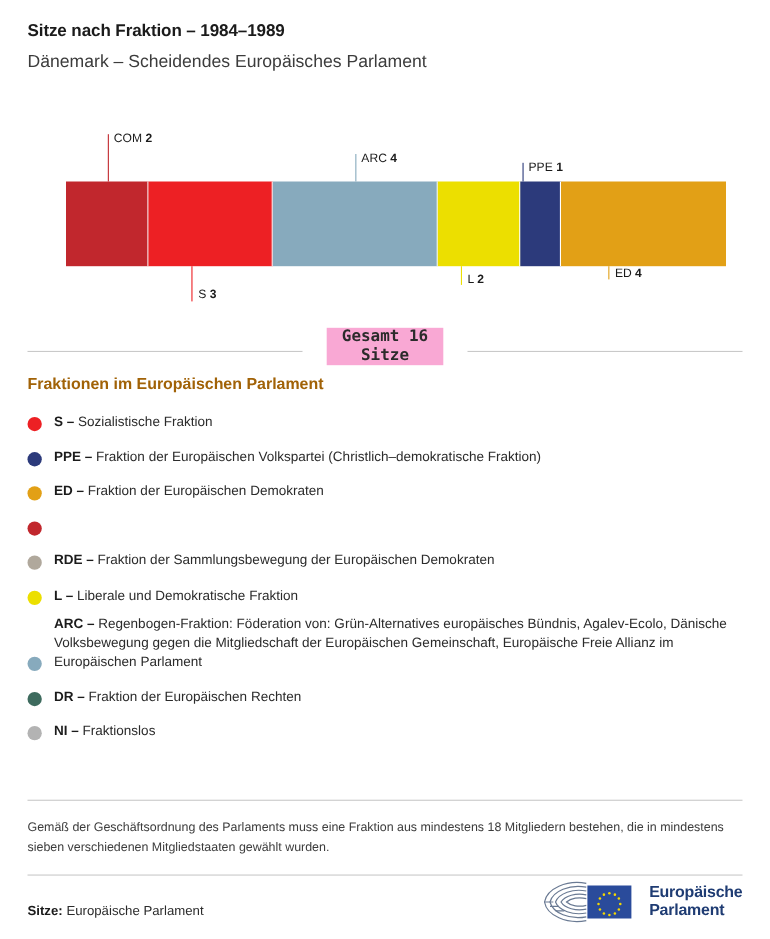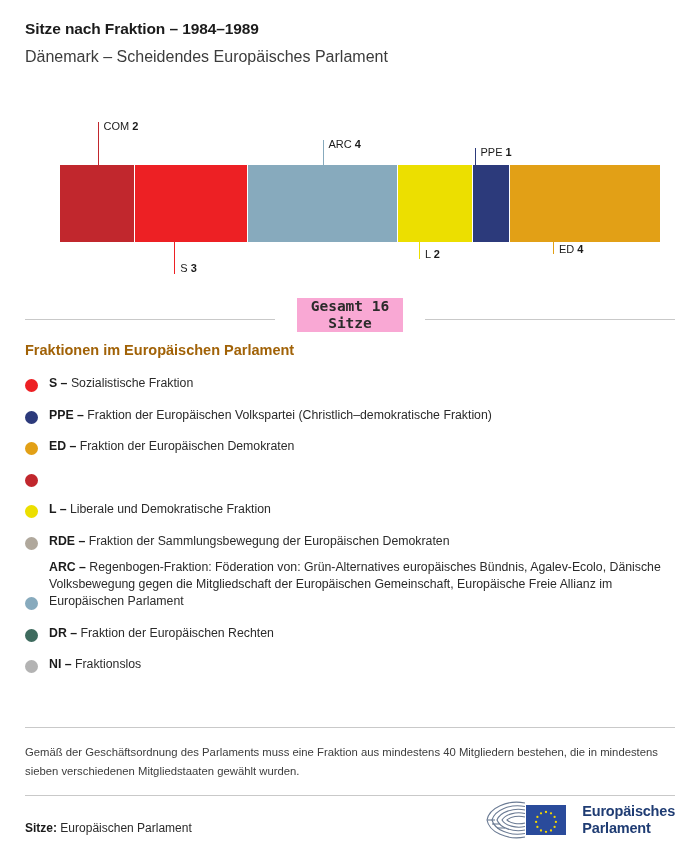--- a/index.html
+++ b/index.html
@@ -263,48 +263,48 @@
         <span class="legend-text"><span class="abbr">PPE –</span><span> Fraktion der Europäischen Volkspartei (Christlich–demokratische Fraktion)</span></span>
       </div>
       <div class="legend-item">
         <span class="legend-dot" style="background: rgb(226, 160, 22);"></span>
         <span class="legend-text"><span class="abbr">ED –</span><span> Fraktion der Europäischen Demokraten</span></span>
       </div>
       <div class="legend-item">
         <span class="legend-dot" style="background: rgb(193, 39, 45);"></span>
       </div>
       <div class="legend-item">
+        <span class="legend-dot" style="background: rgb(176, 168, 156);"></span>
+        <span class="legend-text"><span class="abbr">RDE –</span><span> Fraktion der Sammlungsbewegung der Europäischen Demokraten</span></span>
+      </div>
+      <div class="legend-item">
         <span class="legend-dot" style="background: rgb(236, 223, 0);"></span>
         <span class="legend-text"><span class="abbr">L –</span><span> Liberale und Demokratische Fraktion</span></span>
       </div>
       <div class="legend-item">
-        <span class="legend-dot" style="background: rgb(176, 168, 156);"></span>
-        <span class="legend-text"><span class="abbr">RDE –</span><span> Fraktion der Sammlungsbewegung der Europäischen Demokraten</span></span>
-      </div>
-      <div class="legend-item">
         <span class="legend-dot" style="background: rgb(135, 170, 189);"></span>
         <span class="legend-text"><span class="abbr">ARC –</span><span> Regenbogen-Fraktion: Föderation von: Grün-Alternatives europäisches Bündnis, Agalev-Ecolo, Dänische Volksbewegung gegen die Mitgliedschaft der Europäischen Gemeinschaft, Europäische Freie Allianz im Europäischen Parlament</span></span>
       </div>
       <div class="legend-item">
         <span class="legend-dot" style="background: rgb(62, 107, 94);"></span>
         <span class="legend-text"><span class="abbr">DR –</span><span> Fraktion der Europäischen Rechten</span></span>
       </div>
       <div class="legend-item">
         <span class="legend-dot" style="background: rgb(179, 179, 179);"></span>
         <span class="legend-text"><span class="abbr">NI –</span><span> Fraktionslos</span></span>
       </div>
     </div>
 
   <div class="rule" style="top:727px;"></div>
-  <div class="footnote">Gemäß der Geschäftsordnung des Parlaments muss eine Fraktion aus mindestens 40 Mitgliedern bestehen, die in mindestens sieben verschiedenen Mitgliedstaaten gewählt wurden.</div>
+  <div class="footnote">Gemäß der Geschäftsordnung des Parlaments muss eine Fraktion aus mindestens 18 Mitgliedern bestehen, die in mindestens sieben verschiedenen Mitgliedstaaten gewählt wurden.</div>
   <div class="rule" style="top:795px;"></div>
 
   <div class="source">
     <span class="src-label">Sitze:</span>
-    <span>Europäischen Parlament</span>
+    <span>Europäische Parlament</span>
   </div>
 
   <div class="logo">
     <svg class="logo-mark" viewBox="0 0 92 42">
       <g fill="none" stroke="#6a7a93" stroke-width="1.1">
         <path d="M44 4 A30 20 0 0 0 6 21 A30 20 0 0 0 44 38"></path>
         <path d="M44 7.5 A26 17 0 0 0 11 21 A26 17 0 0 0 44 34.5"></path>
         <path d="M44 11 A22 14 0 0 0 16 21 A22 14 0 0 0 44 31"></path>
         <path d="M44 14.5 A18 11 0 0 0 21 21 A18 11 0 0 0 44 27.5"></path>
         <path d="M44 18 A14 8 0 0 0 26 21 A14 8 0 0 0 44 24"></path>
@@ -324,18 +324,18 @@
         <circle cx="70" cy="31.5" r="1.15"></circle>
         <circle cx="65" cy="32.8" r="1.15"></circle>
         <circle cx="60" cy="31.5" r="1.15"></circle>
         <circle cx="56.4" cy="27.9" r="1.15"></circle>
         <circle cx="55.1" cy="22.9" r="1.15"></circle>
         <circle cx="56.4" cy="17.9" r="1.15"></circle>
         <circle cx="60" cy="14.3" r="1.15"></circle>
       </g>
     </svg>
     <div class="logo-text">
-      <div>Europäisches</div>
+      <div>Europäische</div>
       <div>Parlament</div>
     </div>
   </div>
 
 </div>
 
 </body></html>

